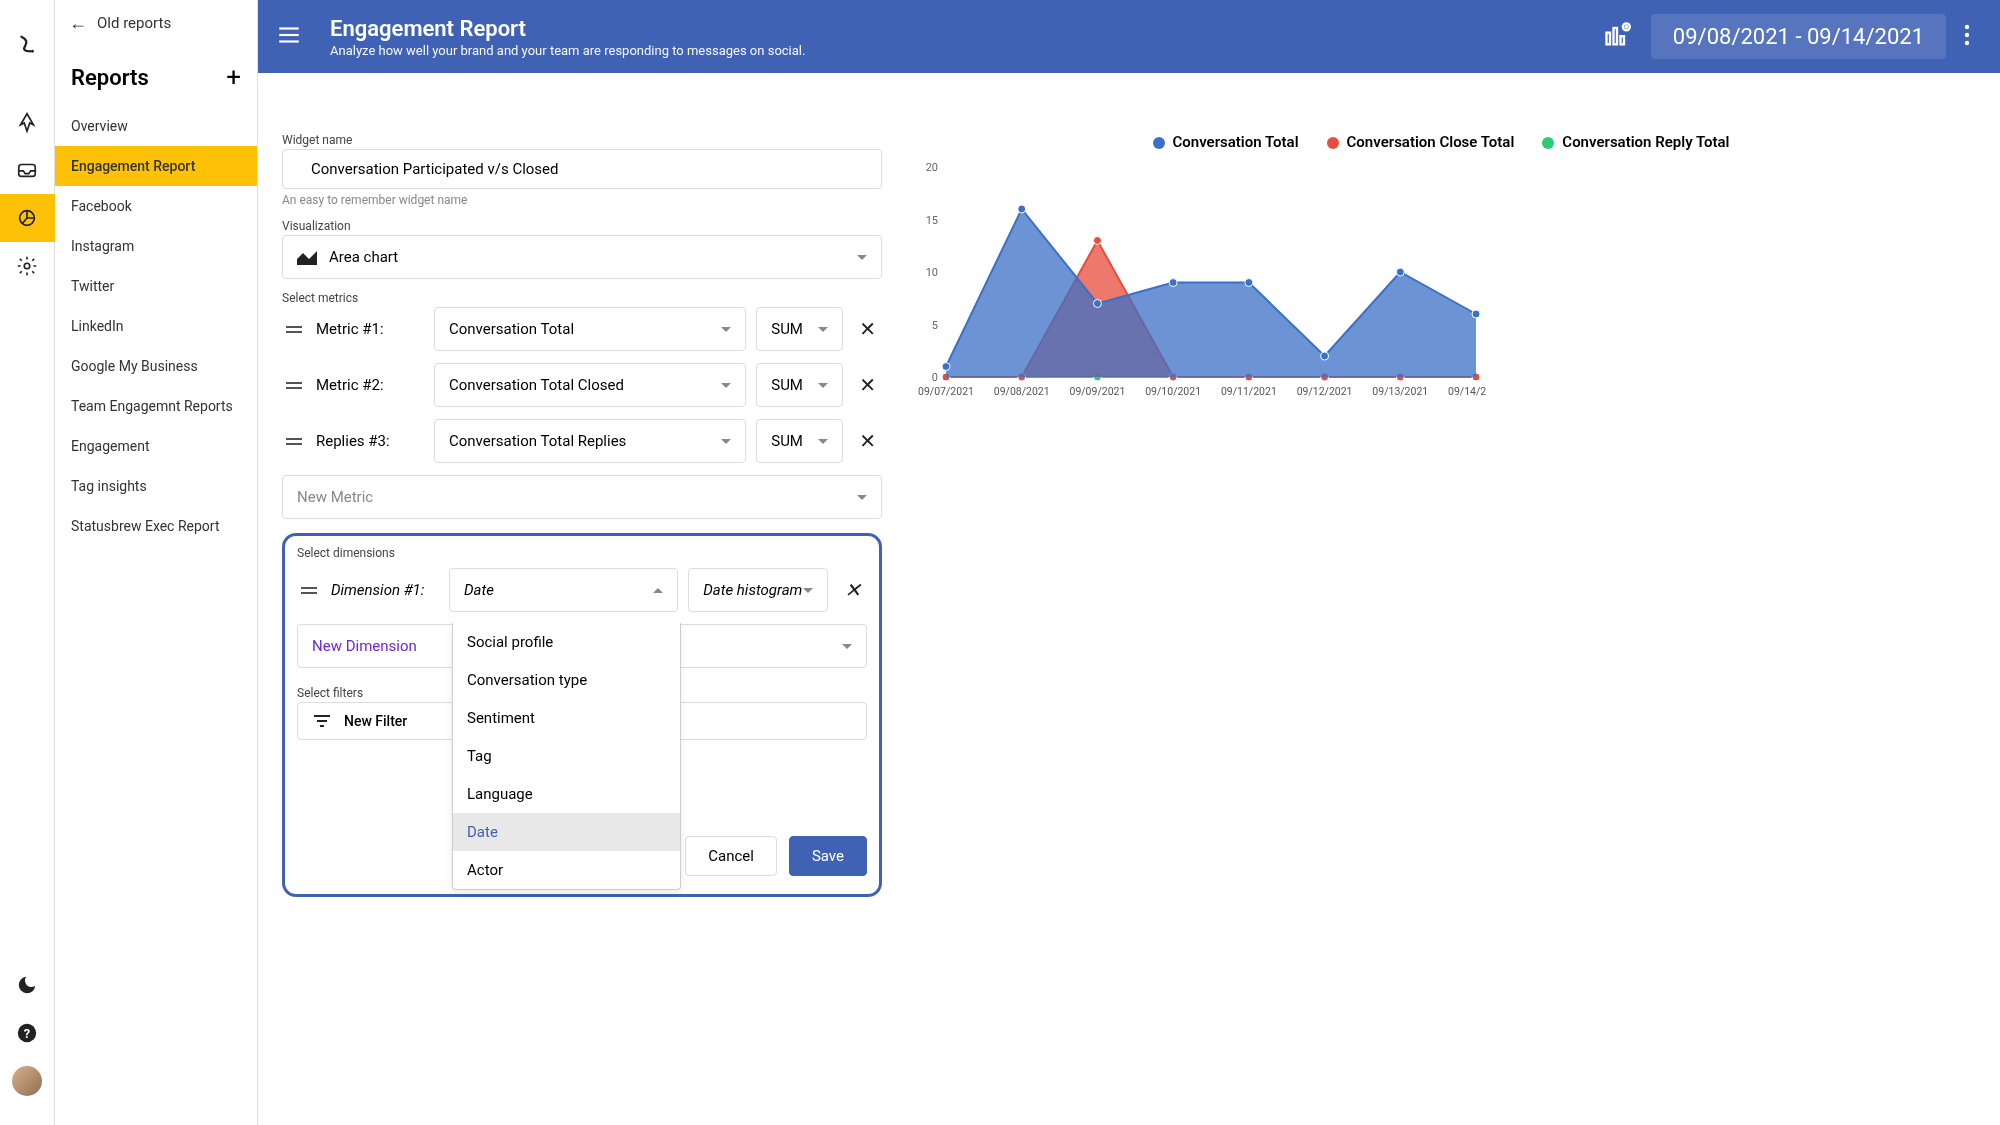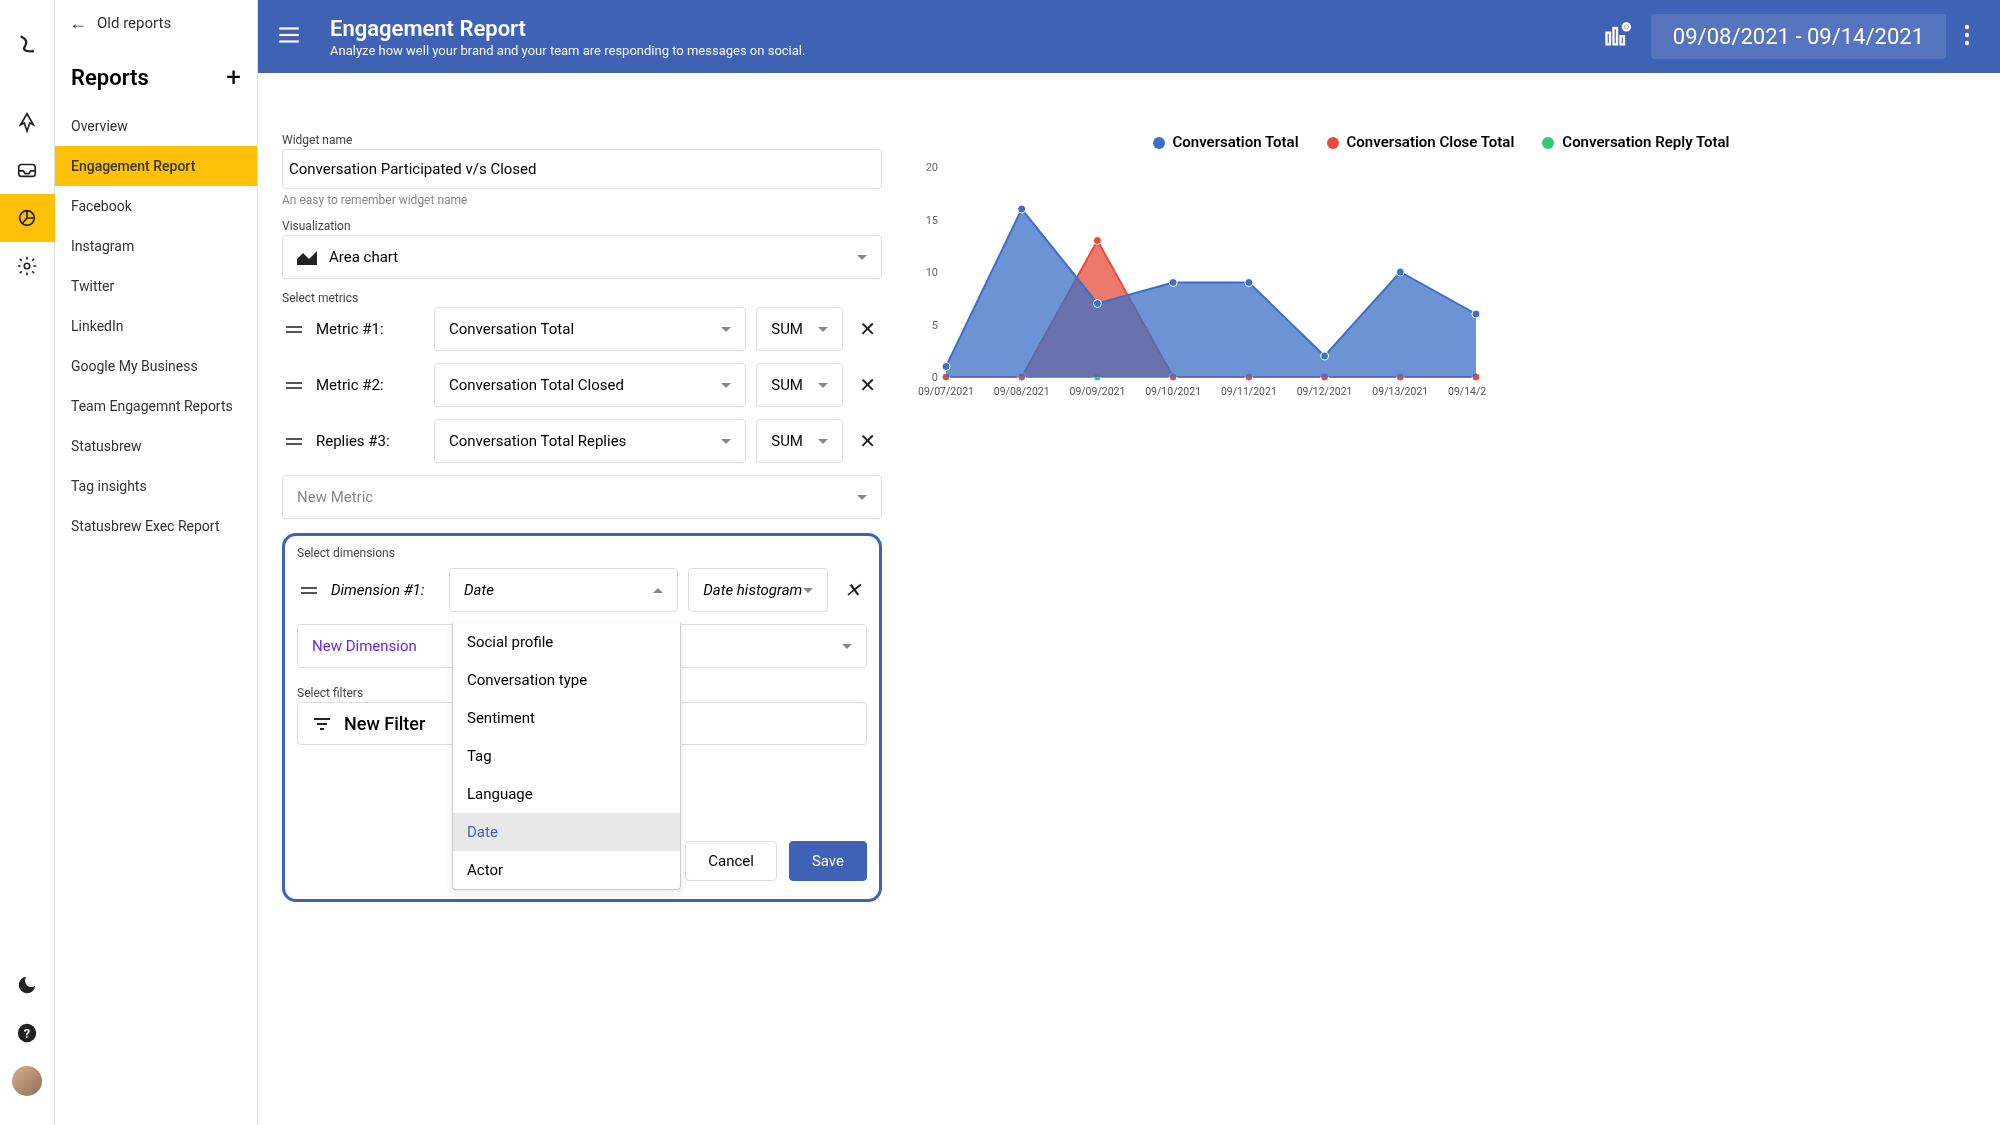--- a/index.html
+++ b/index.html
@@ -30,21 +30,21 @@
 .topbar .date-pill { background:rgba(255,255,255,.12); padding:10px 22px; border-radius:4px; font-size:22px; cursor:pointer; margin-right:12px;}
 .topbar .dots { cursor:pointer; padding:0 6px;}
 
 .content { flex:1; display:flex; padding: 60px 24px 24px 24px; overflow:auto; }
 .form-col { width: 600px; margin-right: 24px;}
 .chart-col { flex:1; }
 
 .lbl { font-size:12px; color:#444; margin-bottom:2px; display:block;}
 .hint { font-size:12px; color:#888; margin-top:4px; }
 .field-box { border:1px solid #ddd; border-radius:4px; padding:12px 14px; font-size:15px; background:#fff; display:flex; align-items:center; justify-content:space-between; }
-.field-box.input { padding:10px 6px;}
+.field-box.input { padding:10px 28px;}
 .caret-down { width:0;height:0;border-left:5px solid transparent;border-right:5px solid transparent;border-top:5px solid #888; }
 .caret-up { width:0;height:0;border-left:5px solid transparent;border-right:5px solid transparent;border-bottom:5px solid #888; }
 
 .section-gap { margin-top:12px; }
 .metric-row { display:flex; align-items:center; margin-bottom:12px; gap:10px; }
 .drag-handle { width:24px; display:flex; flex-direction:column; align-items:center; gap:3px; cursor:grab;}
 .drag-handle span{ width:16px; height:2px; background:#555; display:block;}
 .metric-label { width:108px; font-size:15px; }
 .metric-select { flex:1; }
 .agg-select { width:87px; }
@@ -52,21 +52,21 @@
 
 .dim-section { border:3px solid #3f62b5; border-radius:14px; padding:10px 12px 18px; margin-top:14px; position:relative; }
 .dropdown-panel { position:absolute; border:1px solid #ccc; background:#fff; border-top:none; border-radius:0 0 4px 4px; box-shadow:0 4px 10px rgba(0,0,0,.08); z-index:50; }
 .dropdown-panel .opt { padding:10px 14px; font-size:15px; cursor:pointer;}
 .dropdown-panel .opt.sel { background:#e8e8e8; color:#3f62b5;}
 
 .btn-row { display:flex; justify-content:flex-end; gap:12px; margin-top:96px;}
 .btn { padding:10px 22px; border-radius:4px; font-size:15px; cursor:pointer; border:1px solid #ddd; background:#fff;}
 .btn.primary { background:#3f62b5; color:#fff; border-color:#3f62b5;}
 
-.new-filter { border:1px solid #ddd; border-radius:4px; padding:10px 14px; display:flex; align-items:center; gap:12px; font-size:18px; cursor:pointer; font-weight:500;}
+.new-filter { border:1px solid #ddd; border-radius:4px; padding:10px 14px; display:flex; align-items:center; gap:12px; font-size:14px; cursor:pointer; font-weight:500;}
 
 .legend { display:flex; justify-content:center; gap:28px; font-size:15px; font-weight:600; margin-bottom:6px;}
 .legend .dot { width:12px; height:12px; border-radius:50%; display:inline-block; margin-right:8px; vertical-align:middle;}
 </style>
 </head>
 <body>
 
 <div class="icon-rail">
   <div class="rail-item logo-slot">
     <svg class="rail-svg" viewBox="0 0 24 24">
@@ -127,21 +127,21 @@
   </div>
   <div id="nav-list">
       <div class="nav-item">Overview</div>
       <div class="nav-item active">Engagement Report</div>
       <div class="nav-item">Facebook</div>
       <div class="nav-item">Instagram</div>
       <div class="nav-item">Twitter</div>
       <div class="nav-item">LinkedIn</div>
       <div class="nav-item">Google My Business</div>
       <div class="nav-item">Team Engagemnt Reports</div>
-      <div class="nav-item">Statusbrew</div>
+      <div class="nav-item">Engagement</div>
       <div class="nav-item">Tag insights</div>
       <div class="nav-item">Statusbrew Exec Report</div>
     </div>
 </div>
 
 <div class="main">
   <div class="topbar">
     <div class="menu-icon">
       <svg width="26" height="26" viewBox="0 0 24 24" stroke="#fff" stroke-width="2">
           <line x1="3" y1="6" x2="21" y2="6"></line>

